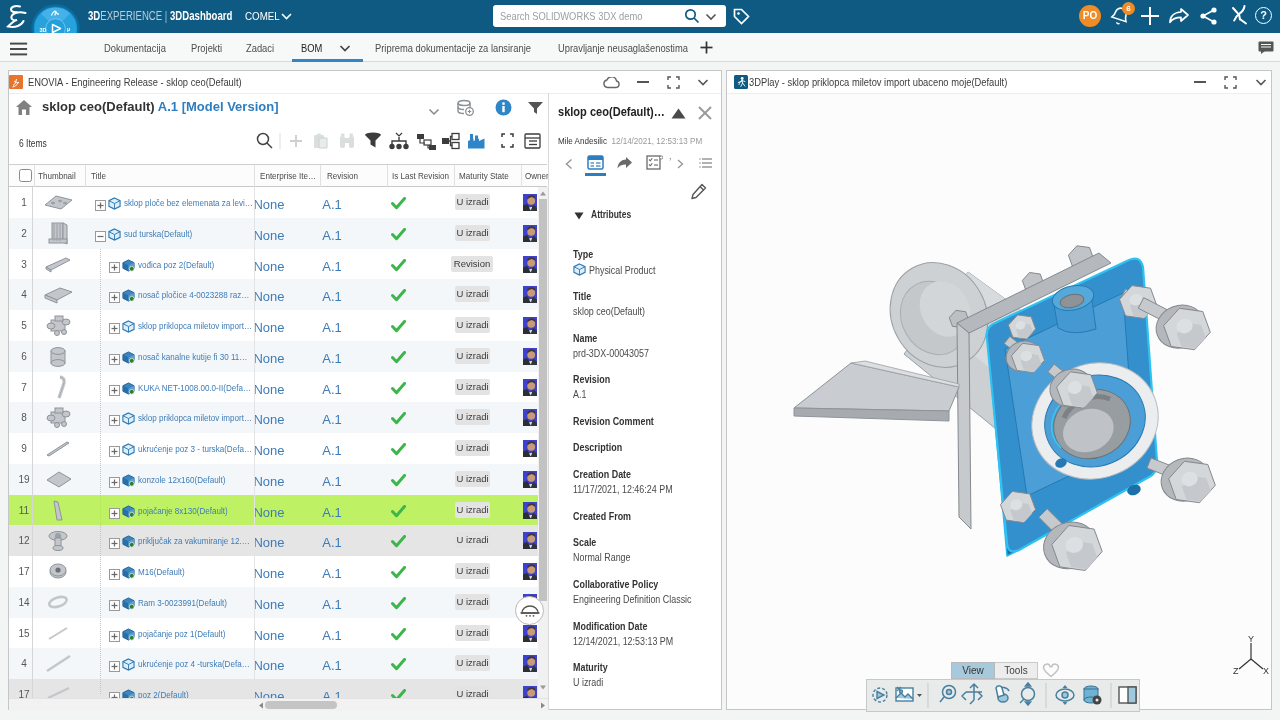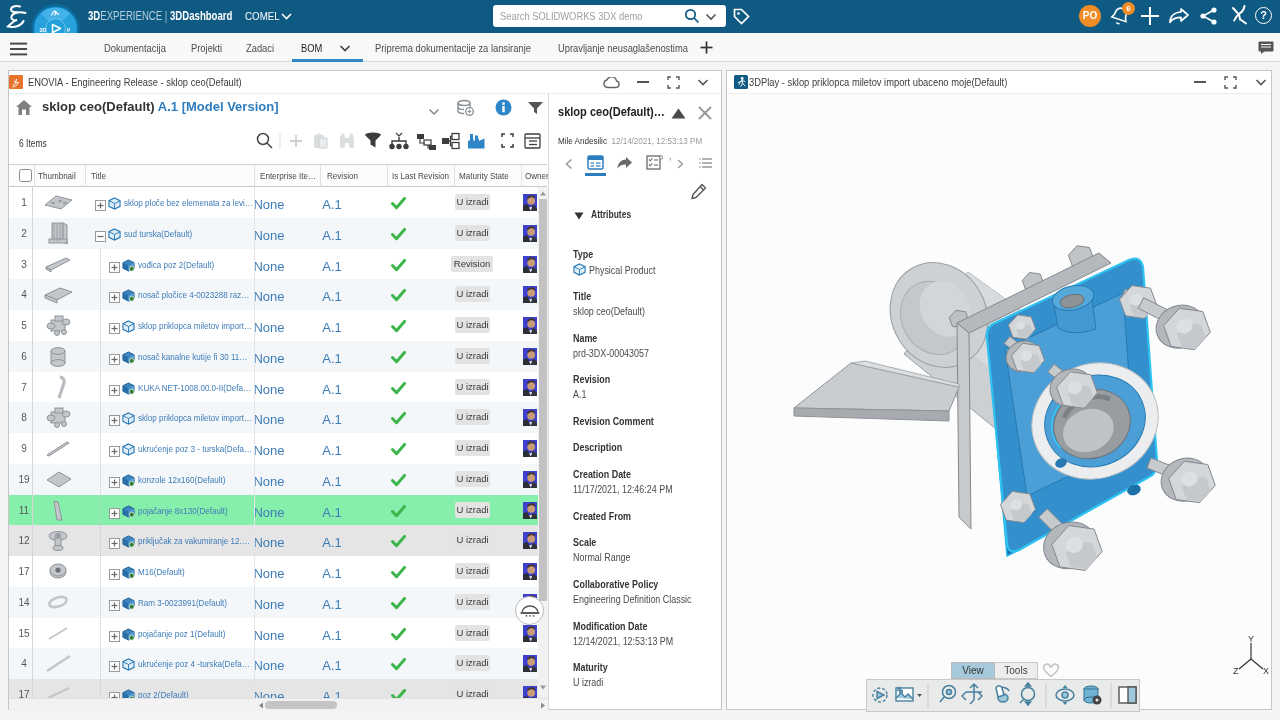--- a/index.html
+++ b/index.html
@@ -584,21 +584,21 @@
         <div class="rbadge" style="left:446px;width:35px">U izradi</div>
         <div style="position:absolute;left:514px;top:7px"><svg width="14" height="17" viewBox="0 0 14 17">
             <rect width="14" height="17" fill="#3e41cb"></rect>
             <path d="M0,17 V11.5 L4,10 l5,7 z" fill="#2b2e35"></path>
             <path d="M14,17 L9,17 L7,13 l4,-2 l3,3 z" fill="#31343b"></path>
             <polygon points="6,13.5 7.8,16.5 9.2,12.8" fill="#e8e8ea"></polygon>
             <circle cx="8.2" cy="6.8" r="3.9" fill="#c89b76"></circle>
             <path d="M4.3,5.6 q4,-4.6 8,-0.8 l-0.3,-2.2 q-3.8,-3 -7.4,0.2 z" fill="#443428"></path>
           </svg></div>
       </div>
-<div class="row" style="background:#86efac">
+<div class="row" style="background:#bef264">
         <div class="rnum">11</div>
         <div class="rthumb"><svg width="32" height="26" viewBox="0 0 32 26">
             <polygon points="11,3 15,4 19,22 14,22" fill="#c3c7cb" stroke="#8f949a" stroke-width="1"></polygon>
           </svg></div>
         <div style="position:absolute;left:100px;top:10px"><svg width="11" height="11" viewBox="0 0 11 11">
             <rect x="0.5" y="0.5" width="10" height="10" fill="#fdfdfd" stroke="#9a9a9a"></rect>
             <line x1="2.5" y1="5.5" x2="8.5" y2="5.5" stroke="#6a6a6a" stroke-width="1.2"></line>
             <line x1="5.5" y1="2.5" x2="5.5" y2="8.5" stroke="#6a6a6a" stroke-width="1.2"></line>
           </svg></div>
         <div style="position:absolute;left:113px;top:9px"><svg width="13" height="13" viewBox="0 0 14 14">

